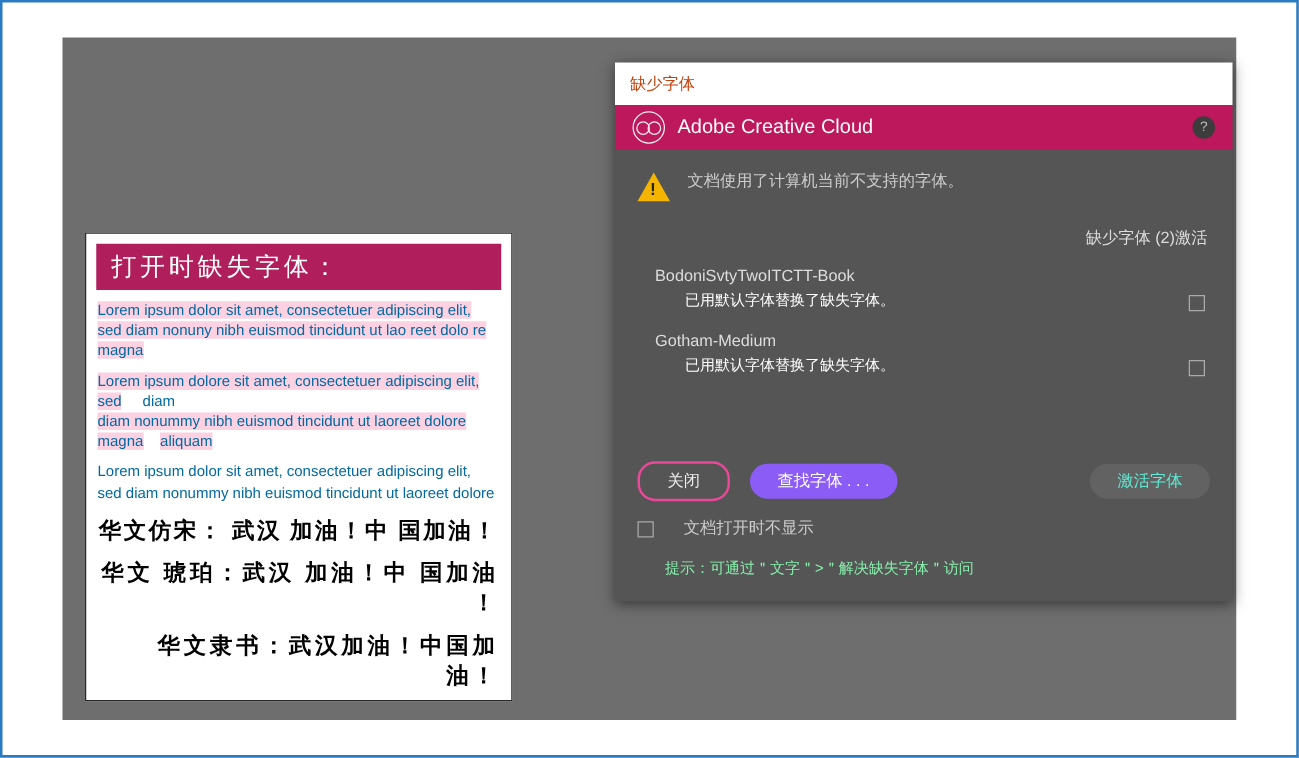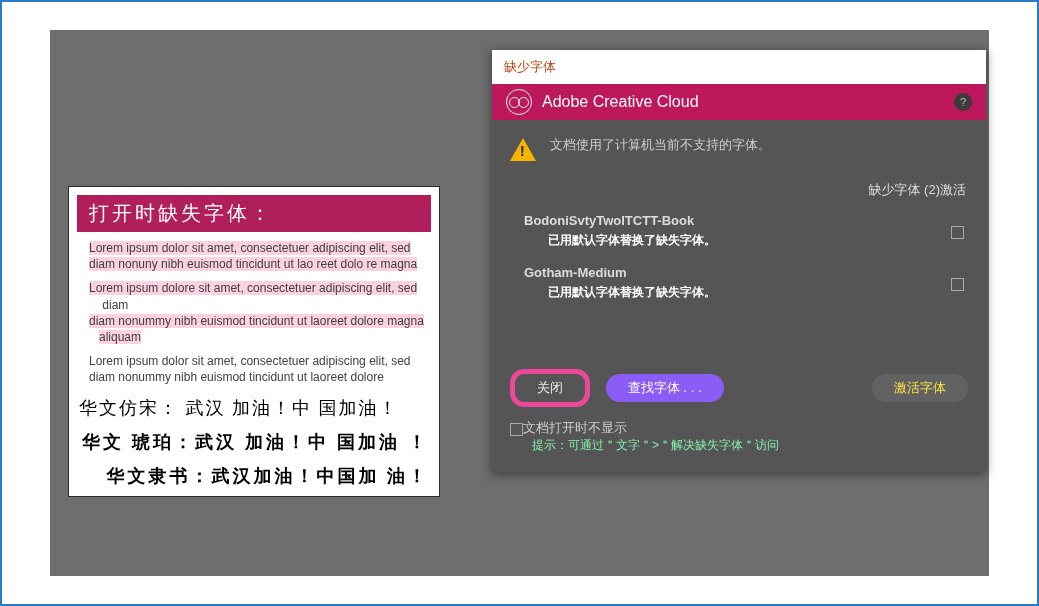--- a/index.html
+++ b/index.html
@@ -17,43 +17,43 @@
   left: 48px;
   top: 28px;
   right: 48px;
   bottom: 28px;
   background: #6e6e6e;
 }
 .doc-window {
   position: absolute;
   left: 18px;
   top: 156px;
-  width: 372px;
+  width: 342px;
   background: #fff;
   border: 1px solid #2a2a2a;
   padding: 8px;
 }
 .doc-title {
   background: #b01f5c;
   color: #fff;
   font-size: 20px;
   padding: 5px 12px;
   letter-spacing: 3px;
 }
 .doc-para {
-  margin: 8px 2px 0 12px;
+  margin: 8px 2px 0 1px;
   font-size: 12px;
   line-height: 1.35;
-  color: #404040;
+  color: #0369a1;
 }
 .hl-pink { background: #fcd2e3; }
 .cn-line {
   margin: 10px 2px 0 2px;
   font-size: 18px;
-  font-weight: 400;
+  font-weight: 700;
   letter-spacing: 2px;
 }
 .cn-line.bold { font-weight: 900; letter-spacing: 3px; text-align: right; }
 .cn-line.script { font-family: "STKaiti","KaiTi",serif; }
 
 .dialog {
   position: absolute;
   left: 442px;
   top: 20px;
   width: 494px;
@@ -106,41 +106,41 @@
 }
 .warn-tri::after {
   content: "!"; position: absolute; left: -3px; top: 5px; color: #222; font-weight: 700; font-size: 14px;
 }
 .font-list-header {
   display:flex; justify-content: flex-end; padding: 0 2px 8px 2px;
   color: #ddd;
 }
 .font-item {
   padding: 6px 4px 10px 14px;
-  display: flex; justify-content: space-between; align-items: center; font-weight: bold;
+  display: flex; justify-content: space-between; align-items: flex-end;
 }
 .font-item .txt { flex: 1; }
 .font-name { color: #ddd; font-size: 13px; }
 .font-note { color: #ffffff; font-size: 12px; margin: 4px 0 0 24px; }
 .chk { width: 13px; height: 13px; border: 1px solid #aaa; margin-top: 2px; }
 .font-area { min-height: 150px; }
 .btn-row {
   display: flex; align-items: center; gap: 16px;
   padding: 12px 18px 0 18px;
 }
 .btn {
   border-radius: 14px; padding: 5px 22px; font-size: 13px; cursor: pointer;
 }
-.btn-close { background: transparent; color: #eee; border: 5px solid #ec4899; }
+.btn-close { background: transparent; color: #eee; border: 2px solid #ec4899; }
 .btn-find { background: #8b5cf6; color: #fff; border: none; }
 .btn-activate {
-  margin-left: auto; background: #626262; color: #fde047; border: none;
+  margin-left: auto; background: #626262; color: #5eead4; border: none;
 }
 .dlg-footer { padding: 12px 18px 18px 18px; }
-.foot-check { display: flex; align-items: center; gap: 0; margin-bottom: 0; }
+.foot-check { display: flex; align-items: center; gap: 24px; margin-bottom: 15px; }
 .foot-hint { color: #86efac; font-size: 12px; margin-left: 22px; }
 </style>
 </head>
 <body>
 
 <div class="app-canvas">
 
   <div class="doc-window">
     <div class="doc-title">打开时缺失字体：</div>
 

